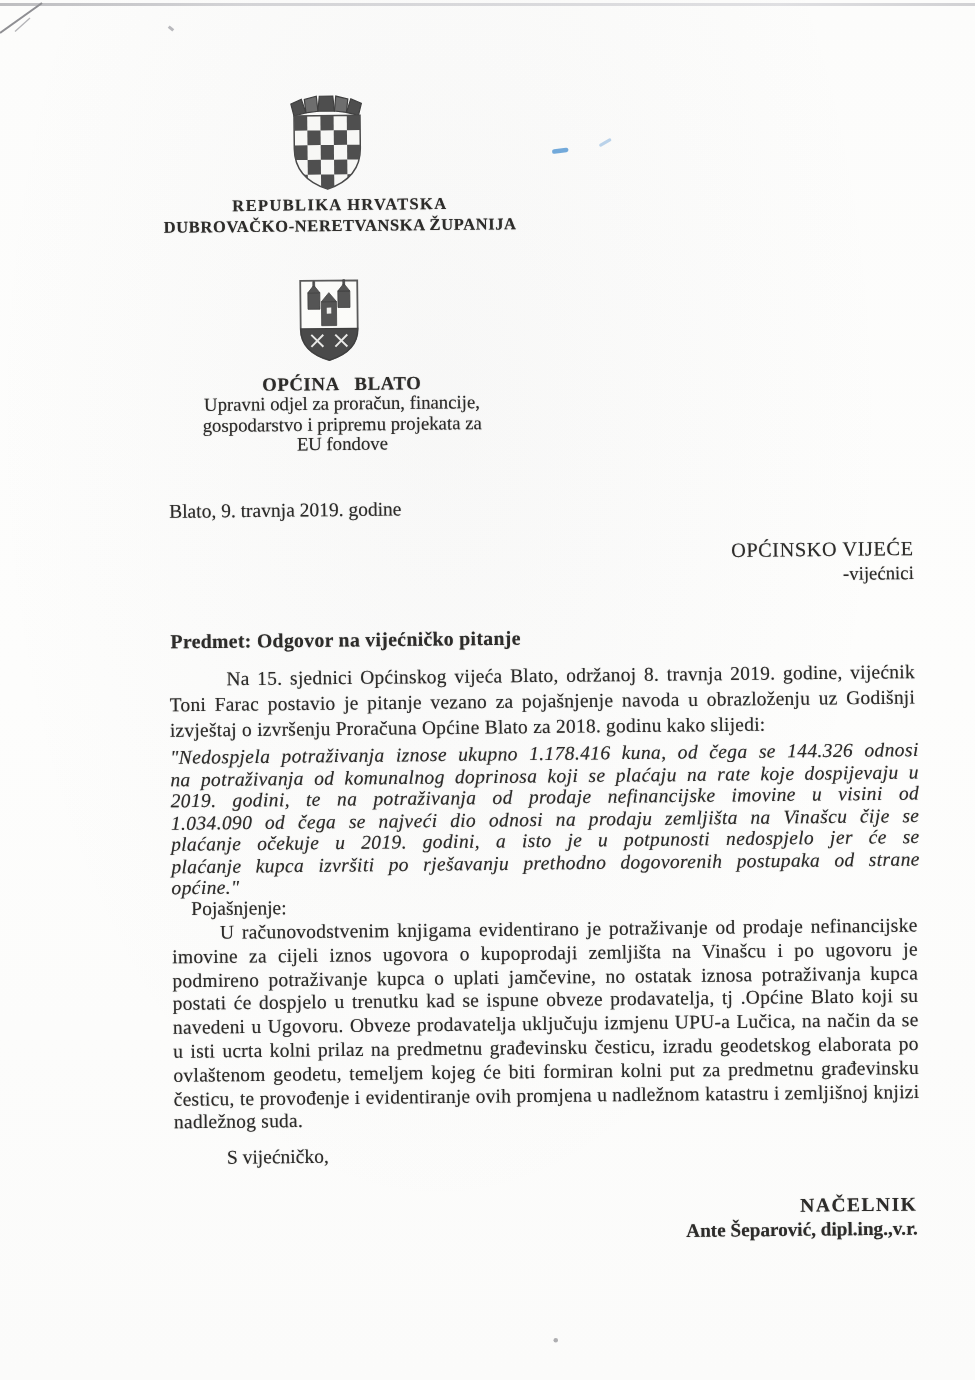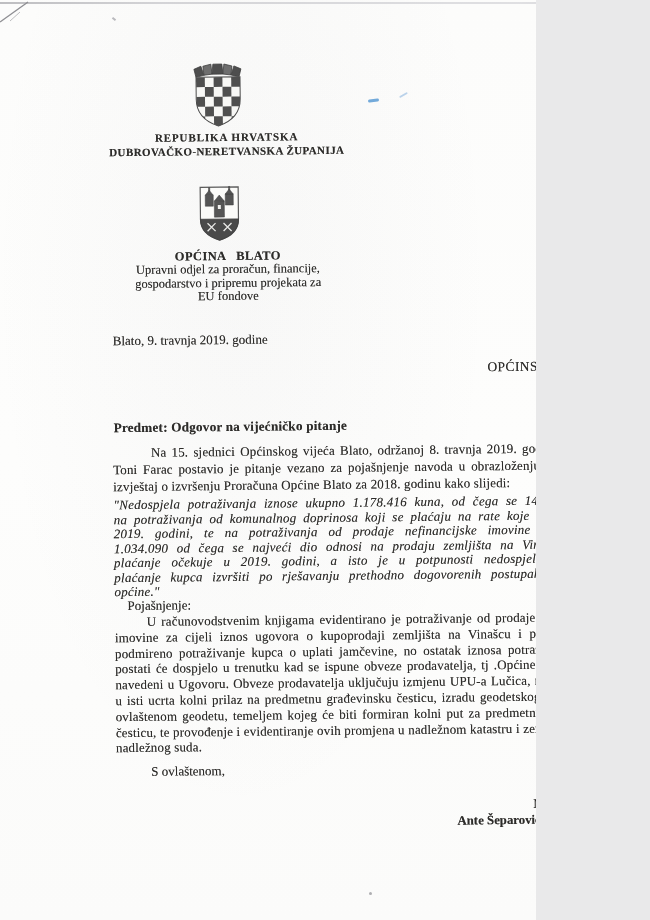--- a/index.html
+++ b/index.html
@@ -4,21 +4,21 @@
 <title>Document</title>
 <style>
   html,body{margin:0;padding:0;}
   body{
     width:650px;height:920px;
     background:#e9e9ea;
     font-family:"Liberation Serif","DejaVu Serif",serif;
     overflow:hidden;
   }
   #page{
-    position:relative;width:536px;height:920px;
+    position:relative;width:650px;height:920px;
     background:
       radial-gradient(ellipse at 45% 30%, rgba(120,120,130,0.04), rgba(0,0,0,0) 60%),
       linear-gradient(180deg,#fcfcfb 0%, #fdfdfc 50%, #fbfbfa 100%);
     overflow:hidden;
     color:#2d2c2a;
   }
   #doc{
     position:absolute;inset:0;
     transform:rotate(-0.6deg);
     transform-origin:325px 460px;
@@ -148,21 +148,21 @@
       <div class="addressee-sub soft">-vijećnici</div>
     </div>
 
     <div id="subject" class="abs soft">Predmet: Odgovor na vijećničko pitanje</div>
 
     <div id="paragraph1" class="abs bodytext soft">Na 15. sjednici Općinskog vijeća Blato, održanoj 8. travnja 2019. godine, vijećnik Toni Farac postavio je pitanje vezano za pojašnjenje navoda u obrazloženju uz Godišnji izvještaj o izvršenju Proračuna Općine Blato za 2018. godinu kako slijedi:</div>
     <div id="quotation" class="abs soft">"Nedospjela potraživanja iznose ukupno 1.178.416 kuna, od čega se 144.326 odnosi na potraživanja od komunalnog doprinosa koji se plaćaju na rate koje dospijevaju u 2019. godini, te na potraživanja od prodaje nefinancijske imovine u visini od 1.034.090 od čega se najveći dio odnosi na prodaju zemljišta na Vinašcu čije se plaćanje očekuje u 2019. godini, a isto je u potpunosti nedospjelo jer će se plaćanje kupca izvršiti po rješavanju prethodno dogovorenih postupaka od strane općine."</div>
     <div id="explanation-label" class="abs soft">Pojašnjenje:</div>
     <div id="paragraph2" class="abs bodytext soft">U računovodstvenim knjigama evidentirano je potraživanje od prodaje nefinancijske imovine za cijeli iznos ugovora o kupoprodaji zemljišta na Vinašcu i po ugovoru je podmireno potraživanje kupca o uplati jamčevine, no ostatak iznosa potraživanja kupca postati će dospjelo u trenutku kad se ispune obveze prodavatelja, tj .Općine Blato koji su navedeni u Ugovoru.  Obveze prodavatelja uključuju izmjenu UPU-a Lučica, na način da se u isti ucrta kolni prilaz na predmetnu građevinsku česticu, izradu geodetskog elaborata po ovlaštenom geodetu, temeljem kojeg će biti formiran kolni put za predmetnu građevinsku česticu, te provođenje i evidentiranje ovih promjena u nadležnom katastru i zemljišnoj knjizi nadležnog suda.</div>
 
-    <div id="closing" class="abs soft">S ovlaštenom,</div>
+    <div id="closing" class="abs soft">S vijećničko,</div>
 
     <div id="signature" class="abs">
       <div class="sig-title soft">NAČELNIK</div>
       <div class="sig-name soft">Ante Šeparović, dipl.ing.,v.r.</div>
     </div>
 
   </div>
 
   <div id="scan-top-line" class="abs"></div>
   <svg id="scan-corner-fold" class="abs" width="60" height="30">

